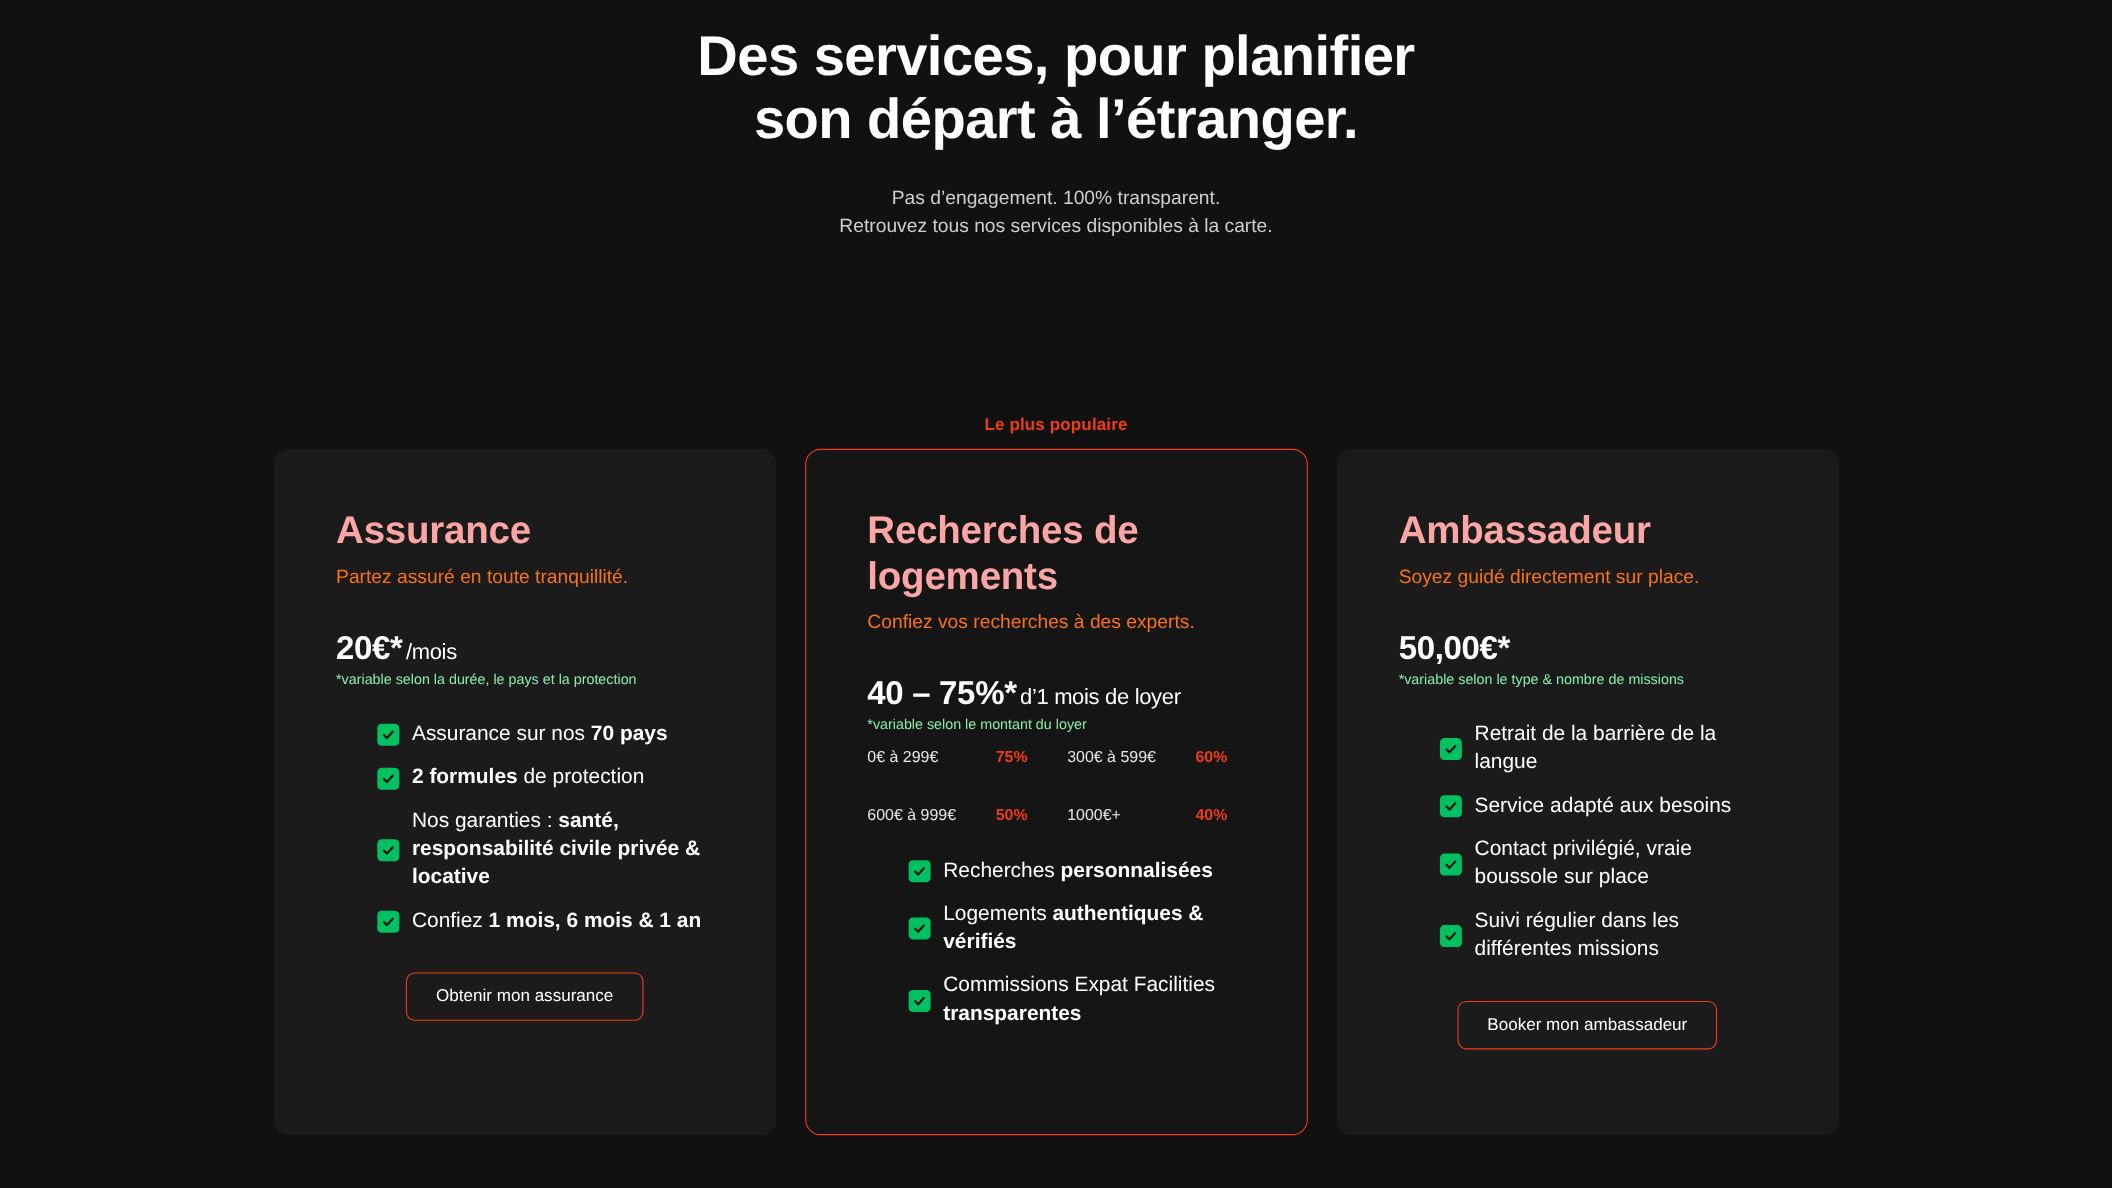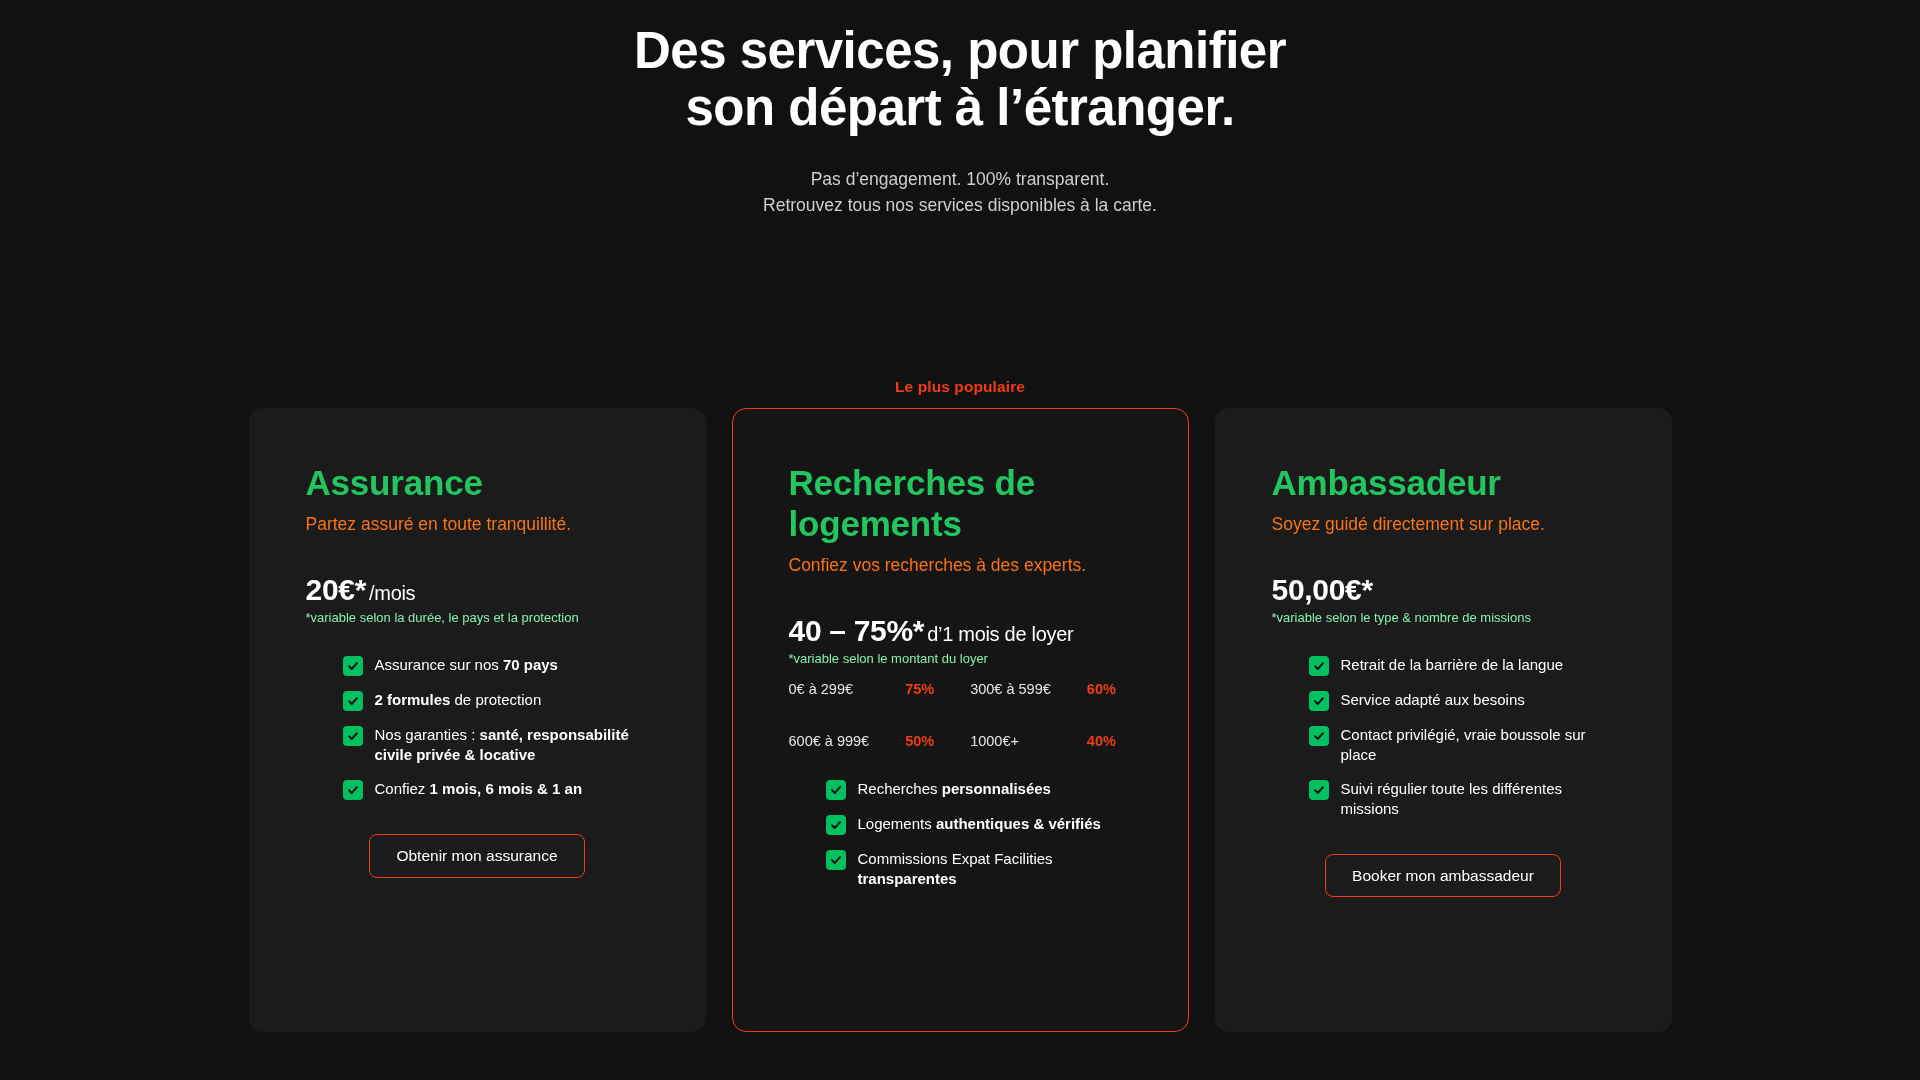--- a/index.html
+++ b/index.html
@@ -77,21 +77,21 @@
     background: #151515;
     border: 1.6px solid #ef3c16;
     min-height: 624px;
     padding: 54px 56px 40px 56px;
   }
   .card h2 {
     font-size: 35px;
     font-weight: 700;
     line-height: 1.17;
     letter-spacing: -0.2px;
-    color: #22c55e;
+    color: #fca5a5;
   }
   .card .tagline {
     margin-top: 9px;
     font-size: 17.5px;
     color: #f97316;
     font-weight: 400;
     line-height: 1.35;
   }
   .price-block { margin-top: 36px; }
   .price {
@@ -134,23 +134,23 @@
   
   .features {
     margin-top: 30px;
     list-style: none;
     display: flex;
     flex-direction: column;
     gap: 14px;
   }
   .features li {
     display: flex;
-    align-items: flex-start;
+    align-items: center;
     gap: 12px;
-    font-size: 15px;
+    font-size: 19px;
     line-height: 1.35;
     color: #ffffff;
     font-weight: 400;
     padding-left: 37px;
   }
   .check {
     flex: 0 0 auto;
     width: 20px;
     height: 20px;
     border-radius: 4px;
@@ -336,21 +336,21 @@
               </svg>
             </span>
           <span><span>Contact privilégié, vraie boussole sur place</span><b></b><span></span></span>
         </li>
         <li>
           <span class="check">
               <svg width="12" height="12" viewBox="0 0 12 12">
                 <path d="M2 6.2 L4.7 9 L10 3.2" fill="none" stroke="#0d0d0d" stroke-width="1.9" stroke-linecap="round" stroke-linejoin="round"></path>
               </svg>
             </span>
-          <span><span>Suivi régulier toute les différentes missions</span><b></b><span></span></span>
+          <span><span>Suivi régulier dans les différentes missions</span><b></b><span></span></span>
         </li>
       </ul>
       <div class="cta-wrap">
         <button class="cta">Booker mon ambassadeur</button>
       </div>
     </div>
 
   </div>
 </div>
 

